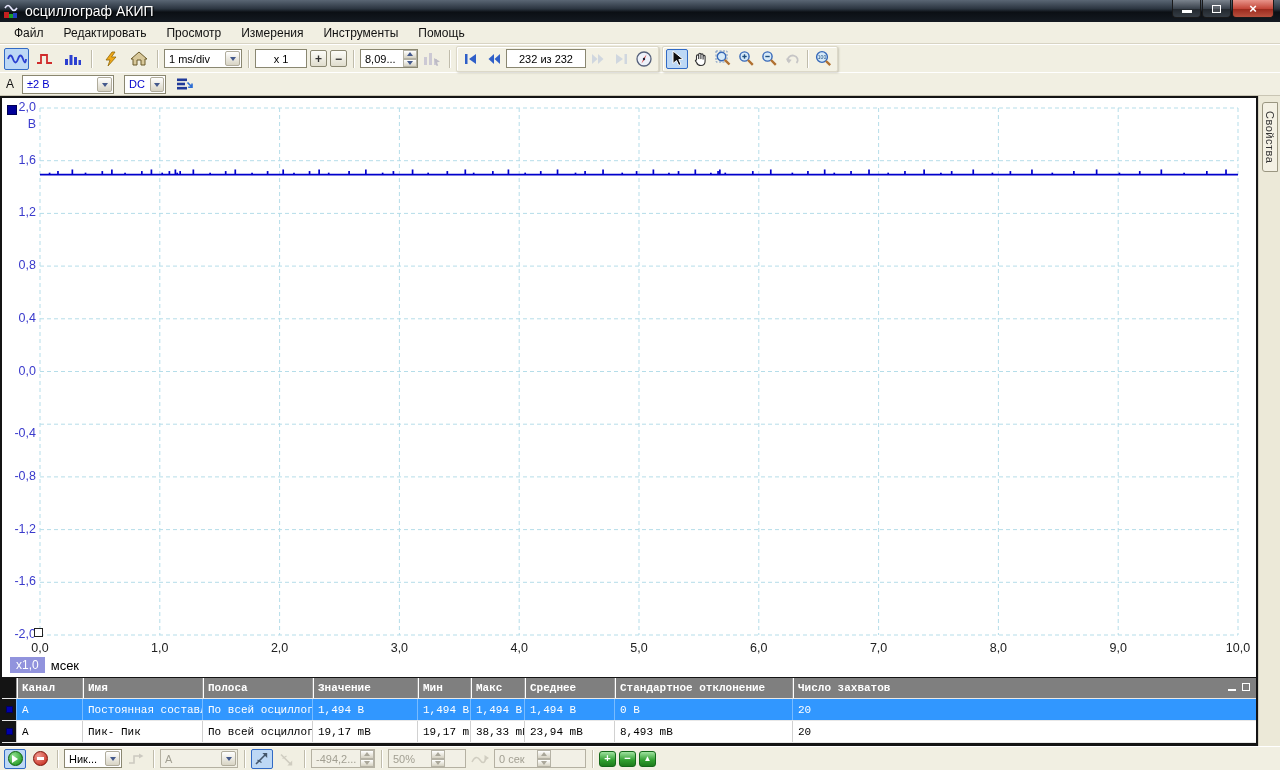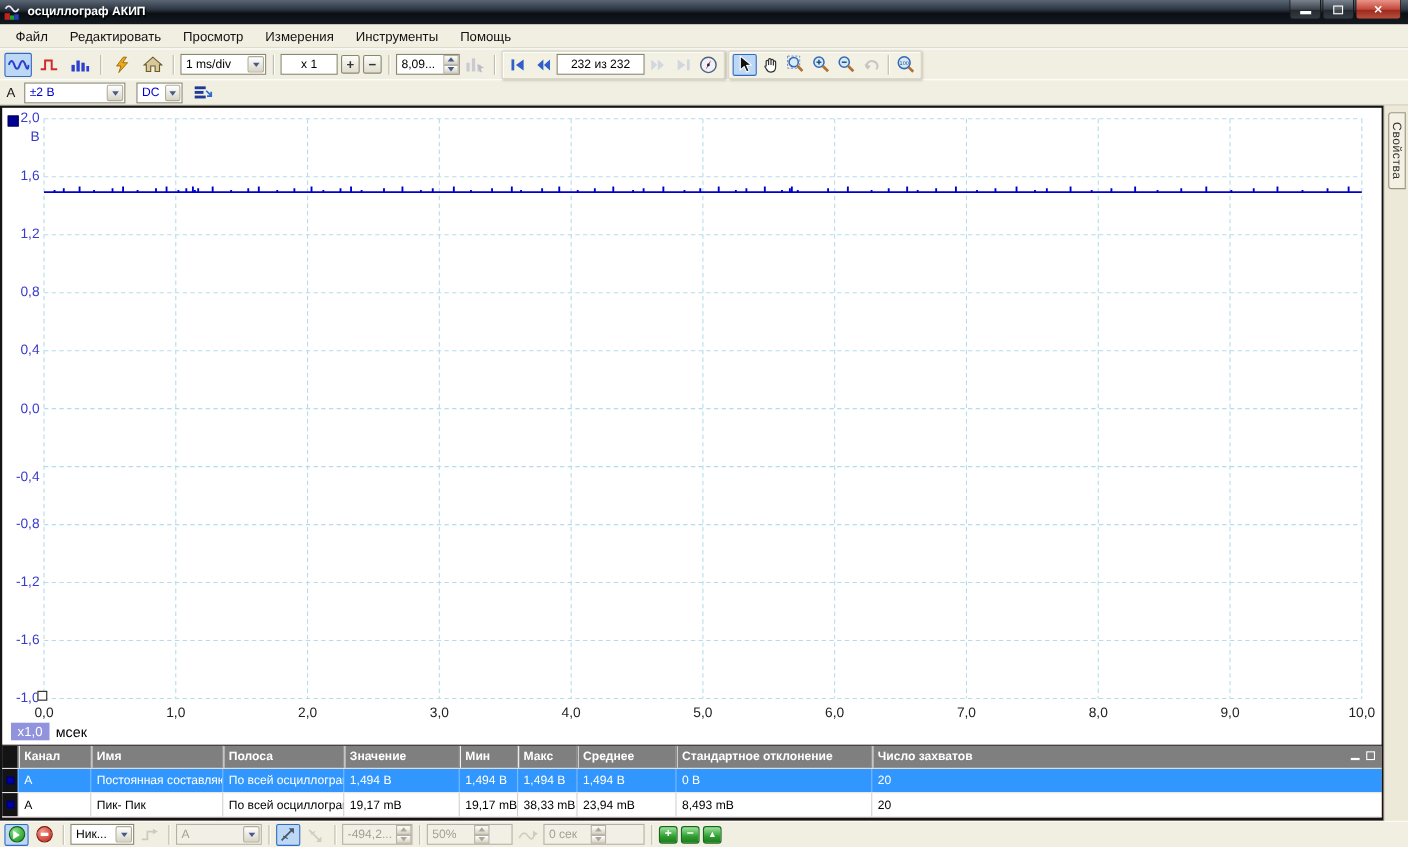--- a/index.html
+++ b/index.html
@@ -3,21 +3,21 @@
 <meta charset="utf-8">
 <style>
   * { box-sizing: border-box; margin: 0; padding: 0; }
   html,body { width:1280px; height:770px; overflow:hidden; }
   body { font-family:"Liberation Sans", sans-serif; background:#ece9d8; font-size:12px; }
 
   
   .titlebar { height:22px; background:linear-gradient(180deg,#5a6674 0%,#2b3540 40%,#0b0f14 55%,#141a21 100%);
     display:flex; align-items:center; color:#fff; padding-left:4px; position:relative; }
   .app-icon { width:16px; height:16px; margin-right:5px; }
-  .title-text { font-weight:bold; font-size:11px; text-shadow:1px 1px 1px #000; }
+  .title-text { font-weight:normal; font-size:14px; text-shadow:1px 1px 1px #000; }
   .win-buttons { position:absolute; right:6px; top:0; display:flex; }
   .win-btn { width:29px; height:18px; border:1px solid #1a1a1a; border-top:none; border-radius:0 0 4px 4px;
     background:linear-gradient(#7a838d,#3a424c 50%,#23292f 55%,#343c44); display:flex; align-items:center; justify-content:center; margin-left:1px; }
   .win-btn.close { background:linear-gradient(#e8948a,#c4473a 50%,#9c2b1e 55%,#b8503e); width:42px; color:#fff; font-weight:bold; font-size:13px; }
   .glyph-min { width:10px; height:3px; background:#fff; margin-top:6px; }
   .glyph-restore { width:9px; height:8px; border:1.5px solid #fff; position:relative; background:rgba(255,255,255,.15); }
 
   
   .menubar { height:22px; background:#f1efe2; display:flex; align-items:center; padding-left:4px; border-bottom:1px solid #d8d4c4; }
   .menu-item { padding:2px 10px; color:#111; }
@@ -67,21 +67,21 @@
   #x-labels { position:absolute; left:0; top:543px; width:100%; height:15px; }
   .xtick { position:absolute; transform:translateX(-50%); font-size:12.5px; color:#222; }
   .yunit { position:absolute; left:14px; top:19px; width:20px; text-align:right; font-size:12.5px; color:#3a3acc; }
   .ch-marker { position:absolute; left:5px; top:7px; width:10px; height:10px; background:#000099; border:1px solid #000055; }
   .origin-handle { position:absolute; left:32px; top:530px; width:9px; height:9px; background:#fff; border:1.5px solid #222; }
   .xscale-row { position:absolute; left:8px; top:559px; display:flex; align-items:center; gap:6px; }
   .xscale-badge { background:#9193dd; color:#fff; font-size:12px; padding:1px 6px; }
   .xunit { font-size:13px; color:#000; }
 
   
-  .meas-table { width:1254px; margin-top:1px; background:#fca5a5; font-size:11px; }
+  .meas-table { width:1254px; margin-top:1px; background:#15803d; font-size:11px;font-family:Liberation Mono, monospace; }
   .t-header { display:flex; height:21px; background:#7f7f7f; color:#fff; font-weight:bold; align-items:center; position:relative; border-bottom:1px solid #e8e8e8; }
   .t-row { display:flex; height:22px; align-items:center; background:#fff; color:#000; border-bottom:1px solid #e8e8e8; }
   .t-row.selected { background:#3197ff; color:#fff; }
   .t-marker { width:14px; height:100%; background:#141414; display:flex; align-items:center; justify-content:center; flex:none; }
   .chmark-sm { width:7px; height:7px; background:#0000aa; border:1px solid #000060; }
   .tc { padding:0 5px; height:100%; display:flex; align-items:center; white-space:nowrap; overflow:hidden; flex:none; }
   .t-header .tc { border-left:1px solid #9a9a9a; box-shadow:inset 1px 0 0 #fff; }
   .t-row .tc { border-left:1px solid rgba(0,0,0,.18); }
   .t-row.selected .tc { border-left:1px solid rgba(255,255,255,.35); }
   .c0{width:66px} .c1{width:120px} .c2{width:110px} .c3{width:105px} .c4{width:53px}
@@ -437,21 +437,21 @@
           <div class="ytick" style="top: 2px;">2,0</div>
           <div class="ytick" style="top: 54.7px;">1,6</div>
           <div class="ytick" style="top: 107.4px;">1,2</div>
           <div class="ytick" style="top: 160.1px;">0,8</div>
           <div class="ytick" style="top: 212.8px;">0,4</div>
           <div class="ytick" style="top: 265.5px;">0,0</div>
           <div class="ytick" style="top: 328px;">-0,4</div>
           <div class="ytick" style="top: 370.9px;">-0,8</div>
           <div class="ytick" style="top: 423.6px;">-1,2</div>
           <div class="ytick" style="top: 476.3px;">-1,6</div>
-          <div class="ytick" style="top: 529px;">-1,0</div>
+          <div class="ytick" style="top: 529px;">-2,0</div>
         </div>
       <div class="yunit">В</div>
       <div id="x-labels">
           <div class="xtick" style="left: 38px;">0,0</div>
           <div class="xtick" style="left: 157.8px;">1,0</div>
           <div class="xtick" style="left: 277.6px;">2,0</div>
           <div class="xtick" style="left: 397.4px;">3,0</div>
           <div class="xtick" style="left: 517.2px;">4,0</div>
           <div class="xtick" style="left: 637px;">5,0</div>
           <div class="xtick" style="left: 756.8px;">6,0</div>

